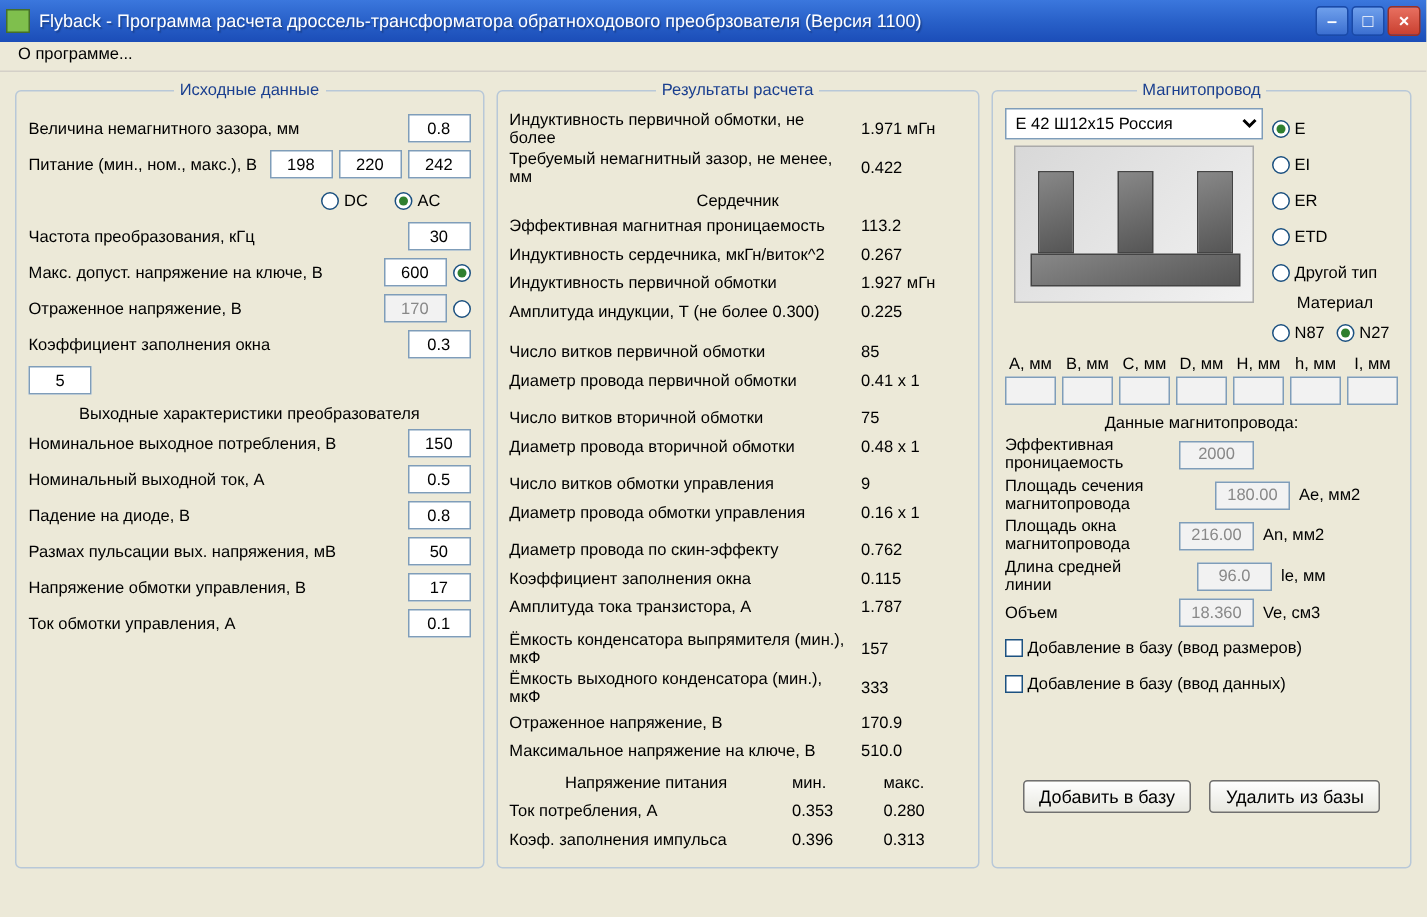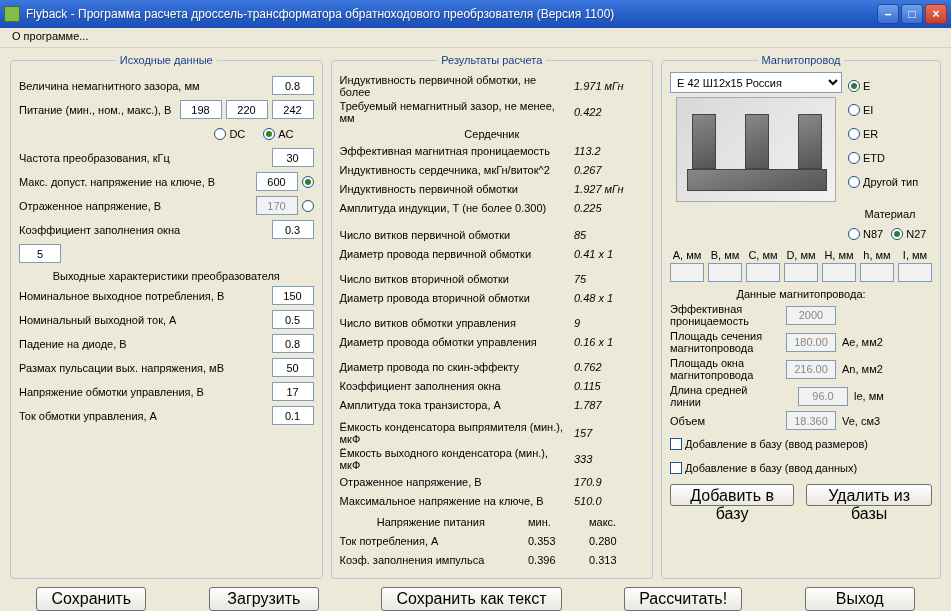--- a/index.html
+++ b/index.html
@@ -104,21 +104,21 @@
     display: inline-flex; align-items: center; justify-content: center;
   }
   .rrow {
     display: flex;
     align-items: center;
     gap: 6px;
     margin: 2px 0;
     min-height: 17px;
   }
   .rrow .rlbl { flex: 1; }
-  .rrow .rval { width: 70px; text-align: left; font-style: italic; }
+  .rrow .rval { width: 70px; text-align: left; }
   .rrow .rval2 { width: 55px; text-align: left; }
   .rsub {
     text-align: center;
     color: #000;
     margin: 4px 0 2px 0;
   }
   select.combo {
     height: 21px;
     border: 1px solid #7f9db9;
     background: #fff;
@@ -147,23 +147,24 @@
     gap: 10px;
     padding: 8px 0 0 0;
   }
   button.btn {
     min-width: 110px;
     height: 24px;
     border: 1px solid #707070;
     border-radius: 3px;
     background: linear-gradient(to bottom, #fefefe, #e8e8e0);
     font-family: inherit;
-    font-size: 16px;
+    font-size: 12px;
     cursor: pointer;
     padding: 2px 14px;
+    margin-top: 48px;
   }
   button.btn.small { min-width: 0; padding: 2px 10px; height: 22px; }
   .subhead {
     text-align: center;
     margin: 6px 0 3px 0;
   }
   .right-top {
     display: flex; gap: 6px;
   }
   .right-top .leftcol { flex: 1; }
@@ -413,21 +414,21 @@
                 <span class="dot"></span>
                 <span>ETD</span>
               </span>
             </div>
           <div class="frow">
               <span class="radio">
                 <span class="dot"></span>
                 <span>Другой тип</span>
               </span>
             </div>
-          <div style="text-align:center; margin-top:16px;">Материал</div>
+          <div style="text-align:center; margin-top:4px;">Материал</div>
           <div class="frow" style="gap:8px;">
             <span class="radio">
                 <span class="dot"></span>
                 <span>N87</span>
               </span>
             <span class="radio sel">
                 <span class="dot"></span>
                 <span>N27</span>
               </span>
           </div>
@@ -454,21 +455,21 @@
       </div>
 
       <div class="subhead">Данные магнитопровода:</div>
       <div class="mprow">
         <span class="mpl">Эффективная проницаемость</span>
         <input class="txt ro" style="width: 50px;" readonly="" value="2000">
         <span class="mpu"></span>
       </div>
       <div class="mprow">
         <span class="mpl">Площадь сечения магнитопровода</span>
-        <input class="txt ro" style="width: 50px;" readonly="" value="180.00">
+        <input class="txt ro" style="width: 50px; margin-left: 24px;" readonly="" value="180.00">
         <span class="mpu">Ae, мм2</span>
       </div>
       <div class="mprow">
         <span class="mpl">Площадь окна магнитопровода</span>
         <input class="txt ro" style="width: 50px;" readonly="" value="216.00">
         <span class="mpu">An, мм2</span>
       </div>
       <div class="mprow">
         <span class="mpl">Длина средней линии</span>
         <input class="txt ro" style="width: 50px; margin-left: 12px;" readonly="" value="96.0">

